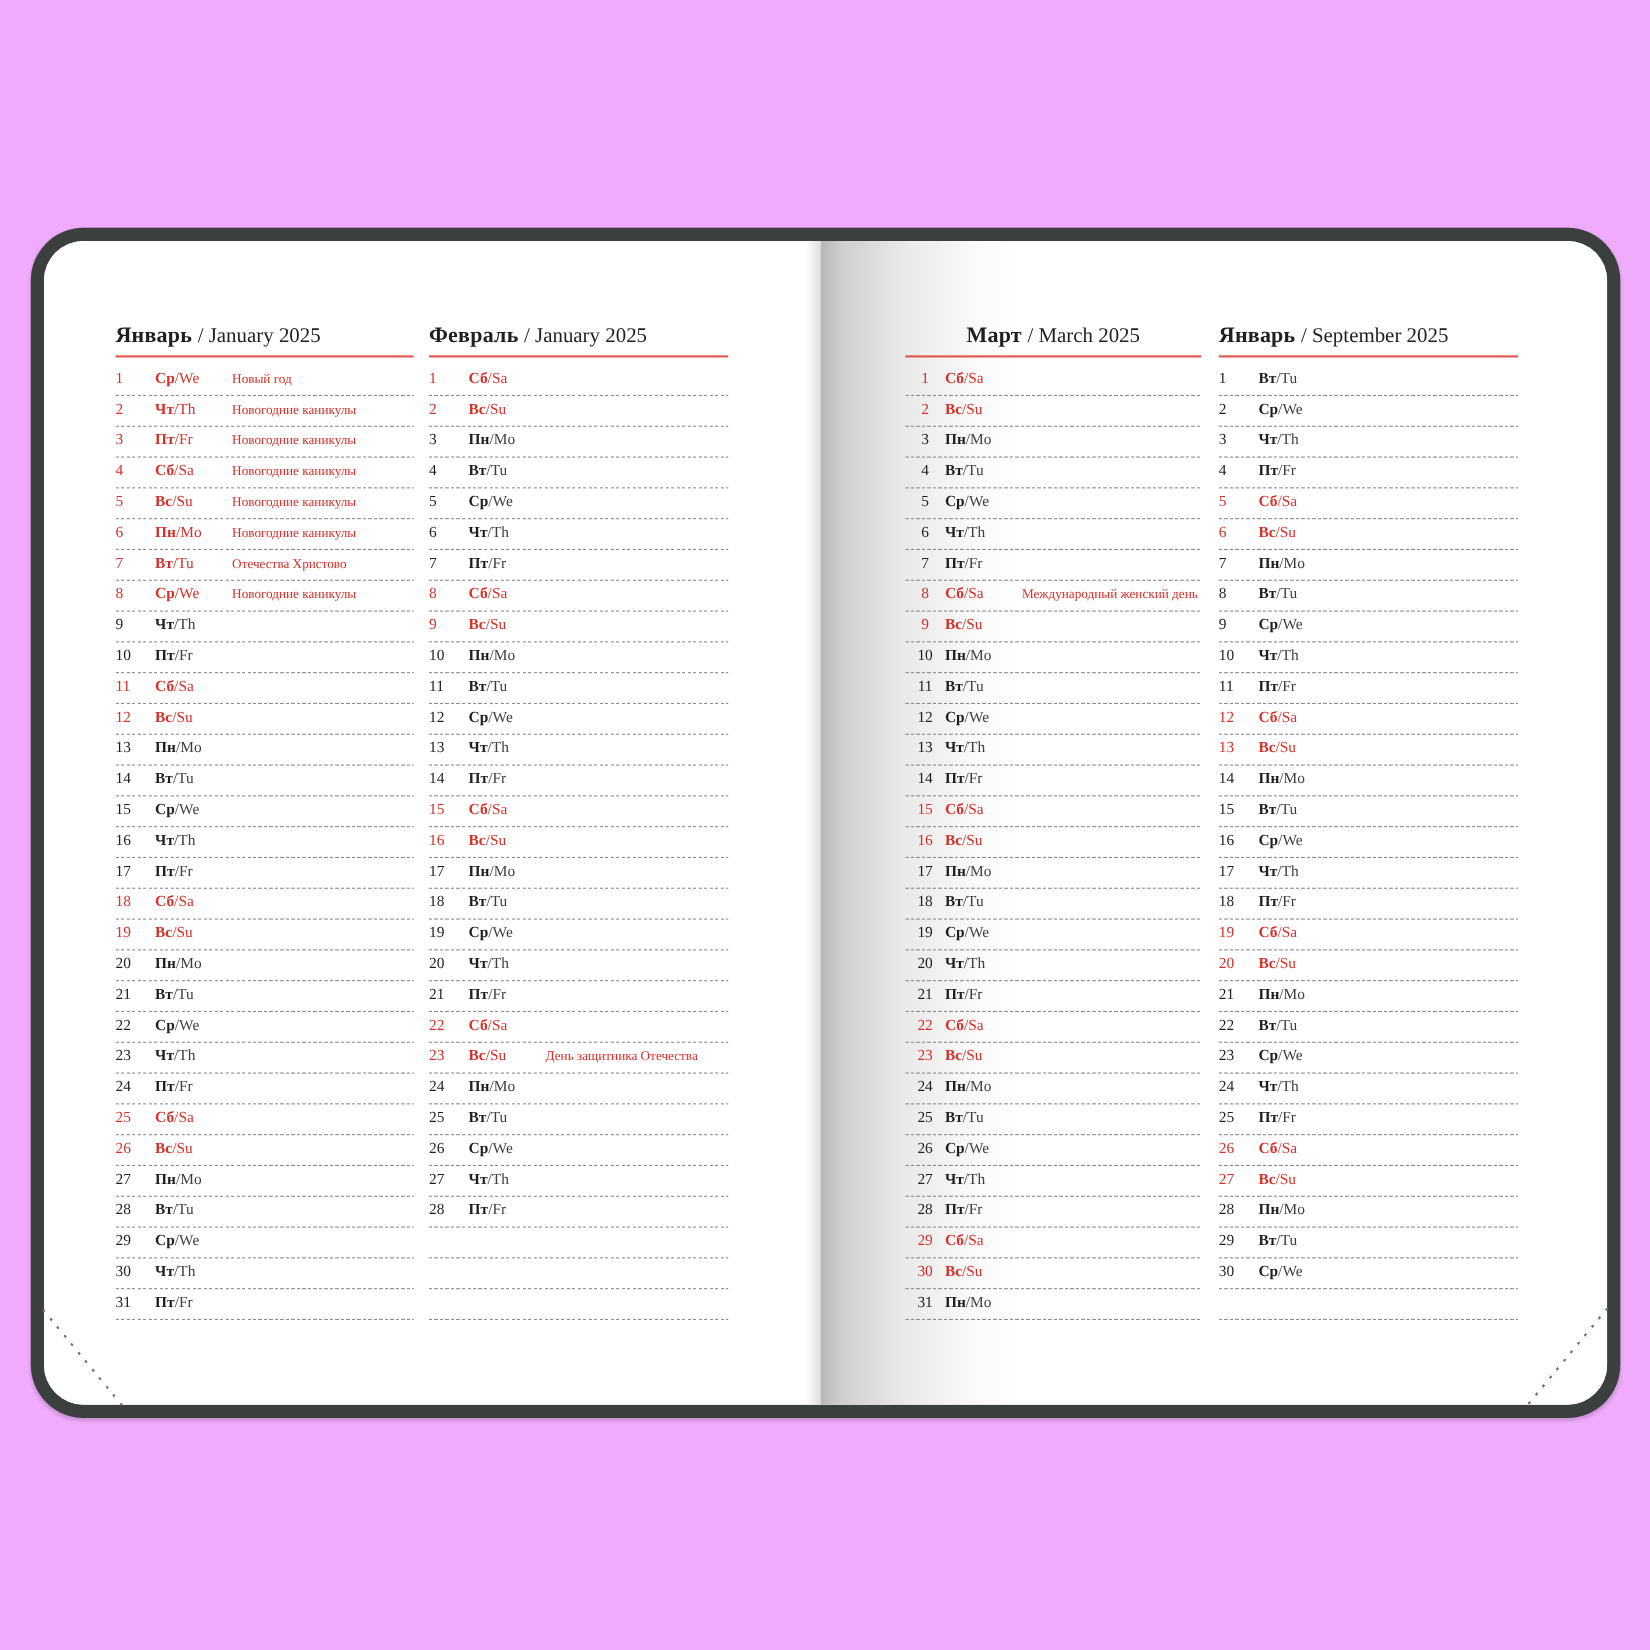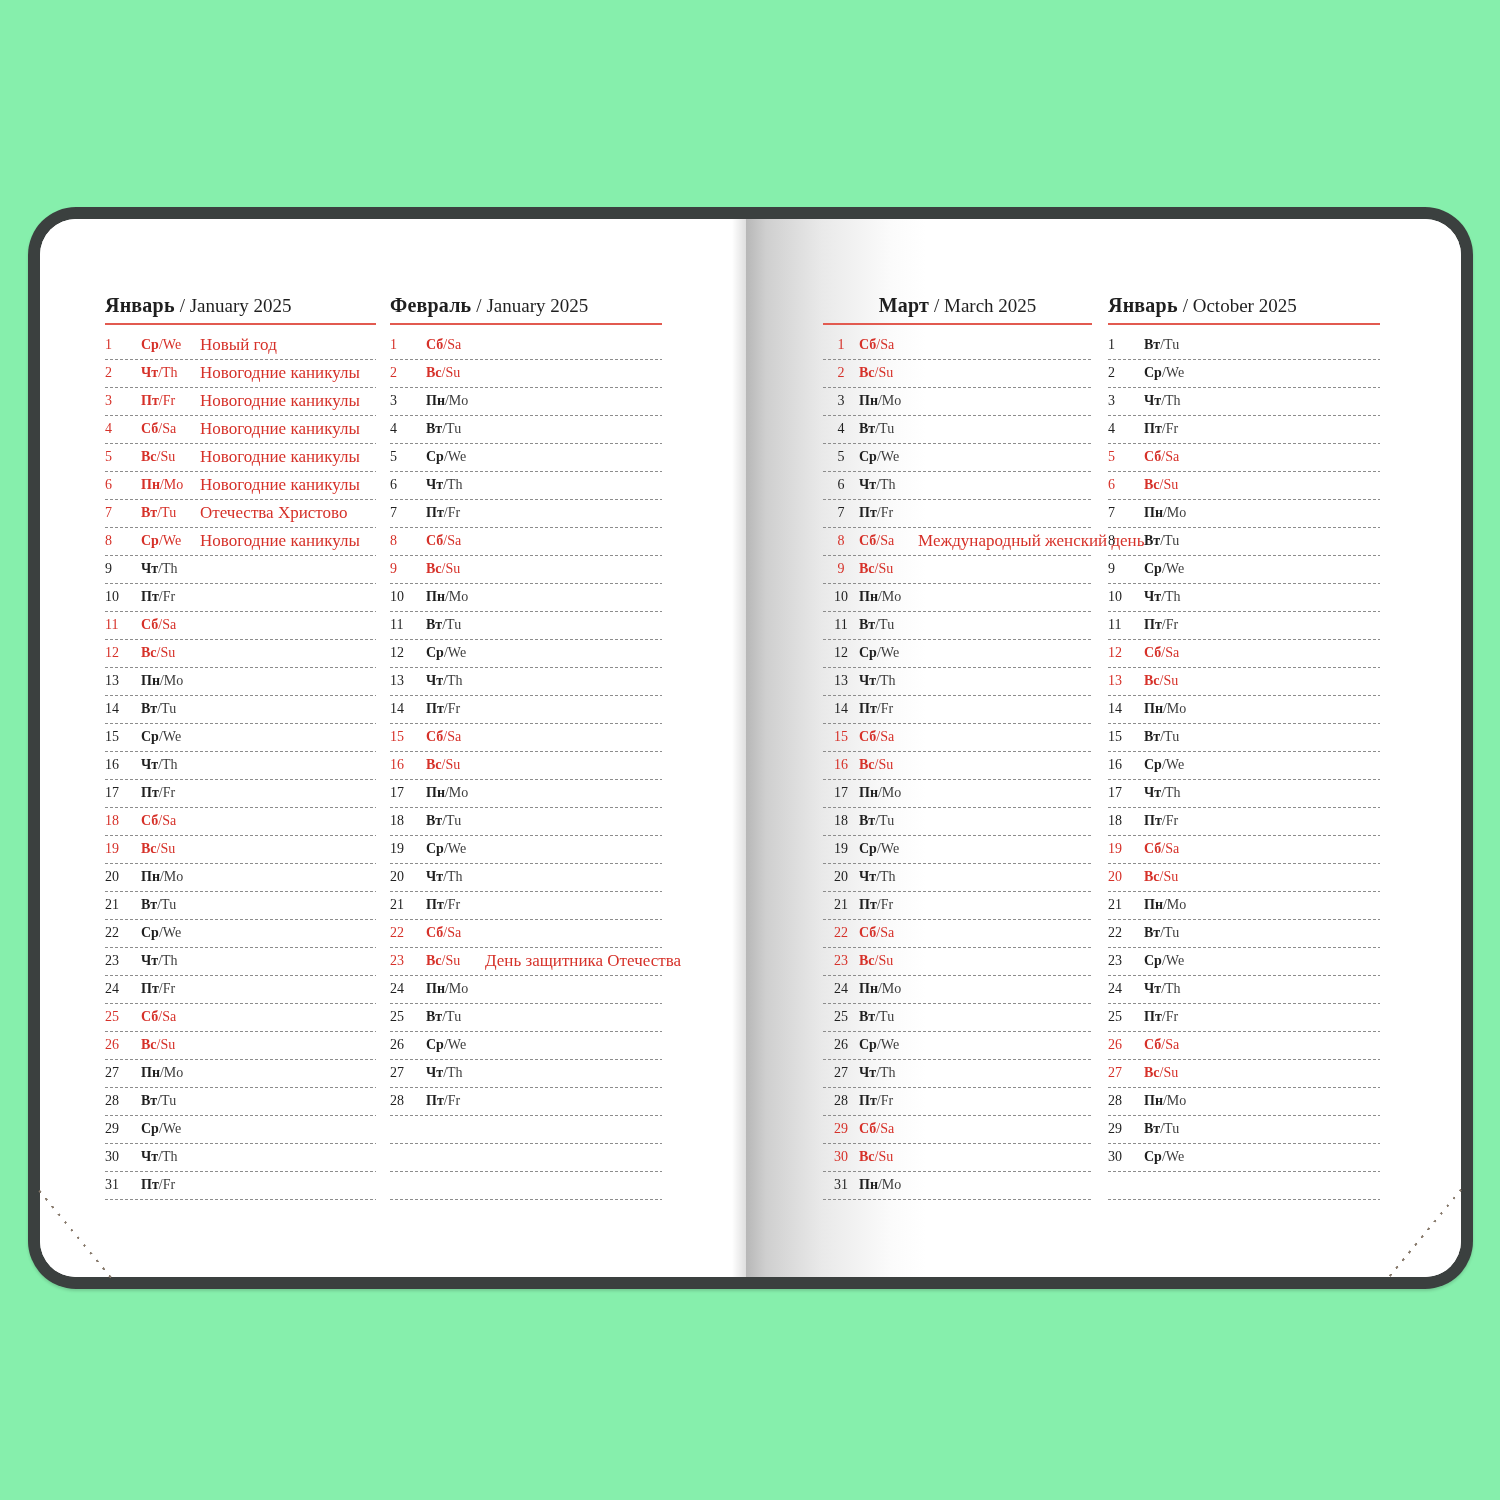--- a/index.html
+++ b/index.html
@@ -1,17 +1,17 @@
 <!DOCTYPE html>
 <html style="--cover: #3b403f; --red: #d63129; --underline: #e25a50; --ink: #1f1f1f; --ink-soft: #3d3d3d; --line: #8d8d8d; --stitch: #857769;"><head>
 <meta charset="utf-8">
 <style>
   html,body{margin:0;padding:0;background:#ffffff;}
   #canvas{
-    position:relative;width:1500px;height:1500px;background:#86efac;
+    position:relative;width:1500px;height:1500px;background:#f0abfc;
     font-family:"Liberation Serif","DejaVu Serif",serif;overflow:hidden;
   }
   
   .cover{
     position:absolute;left:28px;top:207px;width:1445px;height:1082px;
     background:var(--cover,#3b403f);border-radius:48px;
     box-shadow:0 2px 3px rgba(0,0,0,0.15);
   }
   .pages{
     position:absolute;left:12px;top:12px;right:12px;bottom:12px;
@@ -43,22 +43,22 @@
   .rows{margin-top:7px;}
   .row{
     position:relative;height:28px;display:flex;align-items:center;
     padding-bottom:3px;box-sizing:border-box;
     background:repeating-linear-gradient(90deg,var(--line,#8d8d8d) 0 3px,transparent 3px 5px) bottom left / 100% 1px no-repeat;
   }
   .num{width:36px;font-size:14px;color:var(--ink,#1f1f1f);}
   .abbr{font-size:14px;color:var(--ink,#1f1f1f);}
   .abbr .ru{font-weight:700;}
   .abbr .sep,.abbr .lat{font-weight:400;color:var(--ink-soft,#3d3d3d);}
-  .note{position:absolute;left:95px;top:0;height:25px;display:flex;align-items:center;
-        font-size:17px;color:var(--red,#d63129);white-space:nowrap;}
+  .note{position:absolute;left:106px;top:0;height:25px;display:flex;align-items:center;
+        font-size:12px;color:var(--red,#d63129);white-space:nowrap;}
   .row.red .num,.row.red .abbr,.row.red .abbr .sep,.row.red .abbr .lat{color:var(--red,#d63129);}
   .row.empty{background:repeating-linear-gradient(90deg,var(--line,#8d8d8d) 0 3px,transparent 3px 5px) bottom left / 100% 1px no-repeat;}
   
   .stitch{
     position:absolute;width:116px;height:2px;
     background:repeating-linear-gradient(90deg,var(--stitch,#857769) 0 2.5px,transparent 2.5px 10px);
     transform-origin:left top;
   }
   .stitch-left{left:40px;top:1190px;transform:rotate(50.5deg);}
   .stitch-right{left:1462px;top:1190px;transform:rotate(129.5deg);}
@@ -467,21 +467,21 @@
         </div>
         <div class="row">
           <span class="num">31</span>
           <span class="abbr"><span class="ru">Пн</span><span class="sep">/</span><span class="lat">Mo</span></span>
         </div>
       </div>
   </div>
 
   <div class="month m3">
     <div class="month-header">
-      <span class="mru">Январь</span><span class="men">/ October 2025</span>
+      <span class="mru">Январь</span><span class="men">/ September 2025</span>
     </div>
     <div class="rows">
         <div class="row">
           <span class="num">1</span>
           <span class="abbr"><span class="ru">Вт</span><span class="sep">/</span><span class="lat">Tu</span></span>
         </div>
         <div class="row">
           <span class="num">2</span>
           <span class="abbr"><span class="ru">Ср</span><span class="sep">/</span><span class="lat">We</span></span>
         </div>

